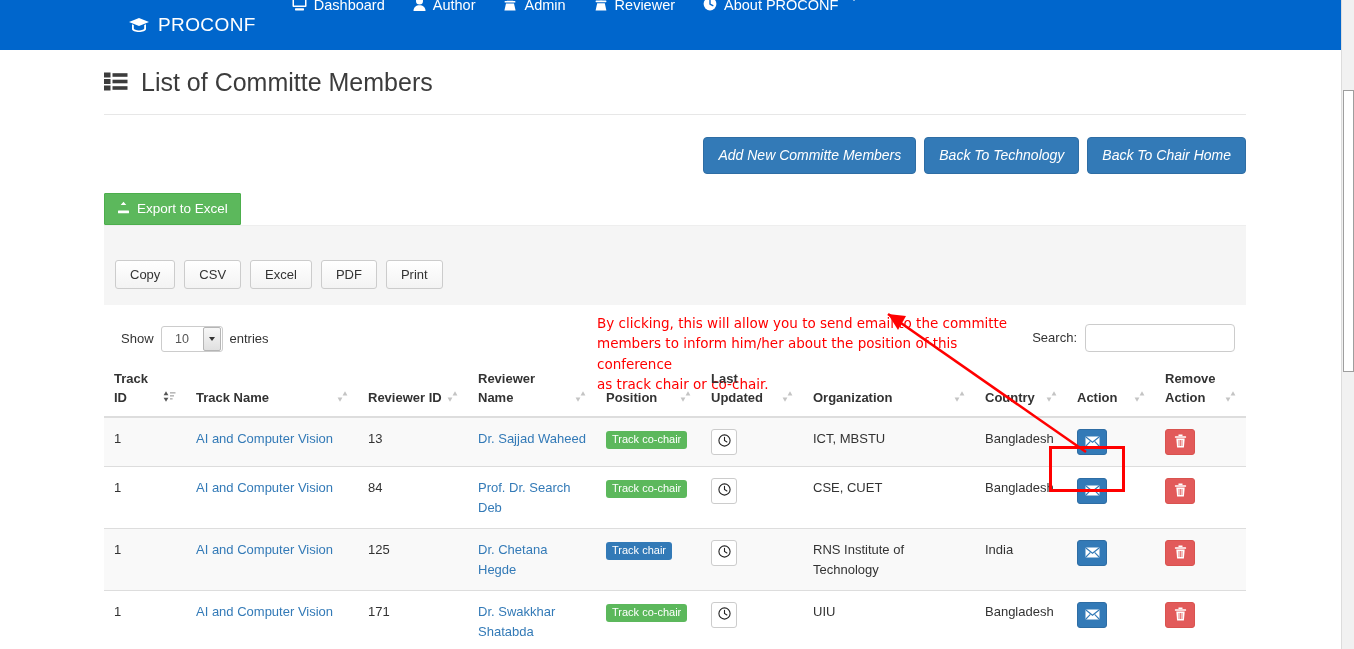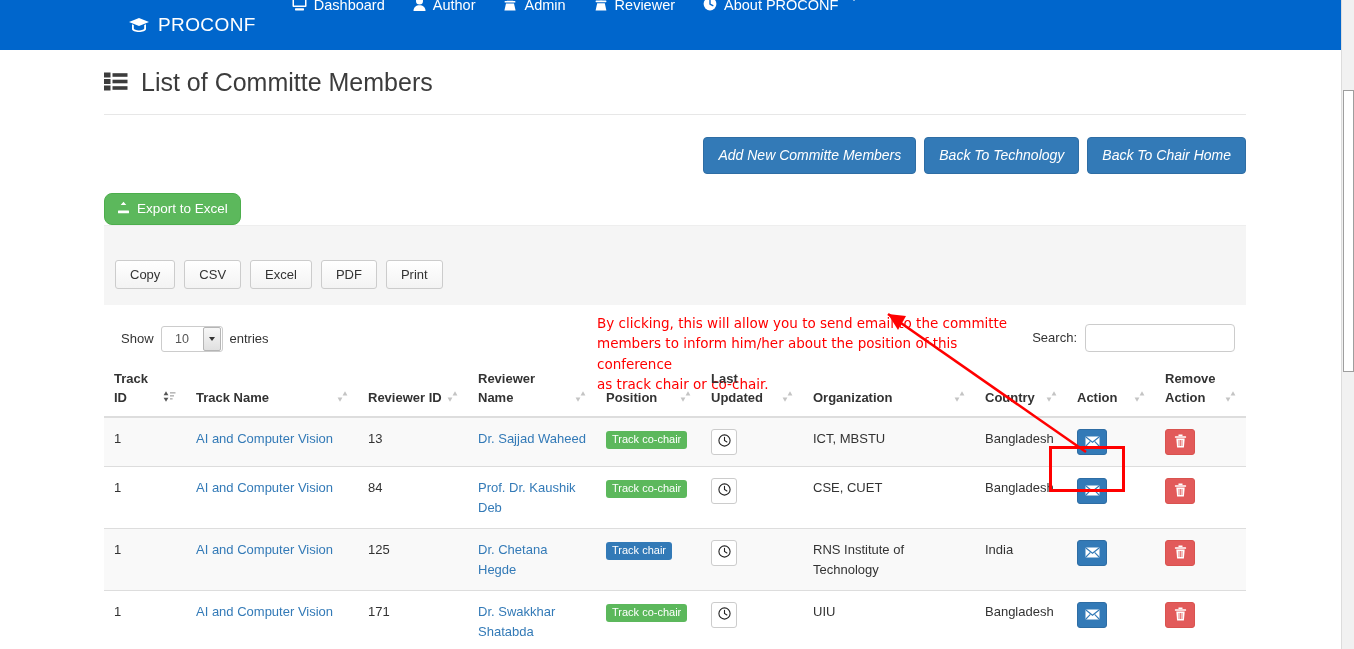--- a/index.html
+++ b/index.html
@@ -63,21 +63,21 @@
     margin-top: 22px;
   }
   .btn-primary {
     background: #337ab7; border: 1px solid #2e6da4; color: #ffffff;
     border-radius: 4px; padding: 9px 14px;
     font-size: 14px; font-family: "Liberation Sans", sans-serif;
     cursor: pointer; line-height: 1.2; font-style: italic;
   }
   .btn-success {
     background: #5cb85c; border: 1px solid #4cae4c; color: #ffffff;
-    border-radius: 8px; padding: 7px 12px;
+    border-radius: 1px; padding: 7px 12px;
     font-size: 13.5px; font-family: "Liberation Sans", sans-serif;
     cursor: pointer; display: inline-flex; align-items: center; gap: 7px;
   }
   .export-wrap { margin-top: 19px; }
 
   
   .dt-panel {
     background: #f5f5f5;
     border-top: 1px solid #eeeeee;
     padding: 14px 0 16px 0;
@@ -508,21 +508,21 @@
                       <rect x="0.9" y="2.2" width="11.2" height="1.6" rx="0.5" fill="#ffffff"></rect>
                       <path d="M2.3 4.4 L10.7 4.4 L9.9 13.4 L3.1 13.4 Z" fill="#ffffff"></path>
                       <path d="M5 6 L5 12 M6.5 6 L6.5 12 M8 6 L8 12" stroke="#e25a5a" stroke-width="0.8"></path>
                     </svg></span>
                 </button></td>
             </tr>
             <tr class="even">
               <td>1</td>
               <td><span class="cellink">AI and Computer Vision</span></td>
               <td>84</td>
-              <td><span class="cellink">Prof. Dr. Kaushik Deb</span></td>
+              <td><span class="cellink">Prof. Dr. Search Deb</span></td>
               <td><span class="badge-pos badge-cochair">Track co-chair</span></td>
               <td><button class="btn-clock">
                   <span><svg width="13" height="13" viewBox="0 0 13 13">
                       <circle cx="6.5" cy="6.5" r="5.6" fill="none" stroke="#222" stroke-width="1.1"></circle>
                       <path d="M6.5 3.4 L6.5 6.5 L8.9 7.9" stroke="#222" stroke-width="1.1" fill="none" stroke-linecap="round"></path>
                     </svg></span>
                 </button></td>
               <td>CSE, CUET</td>
               <td>Bangladesh</td>
               <td><button class="btn-mail">

